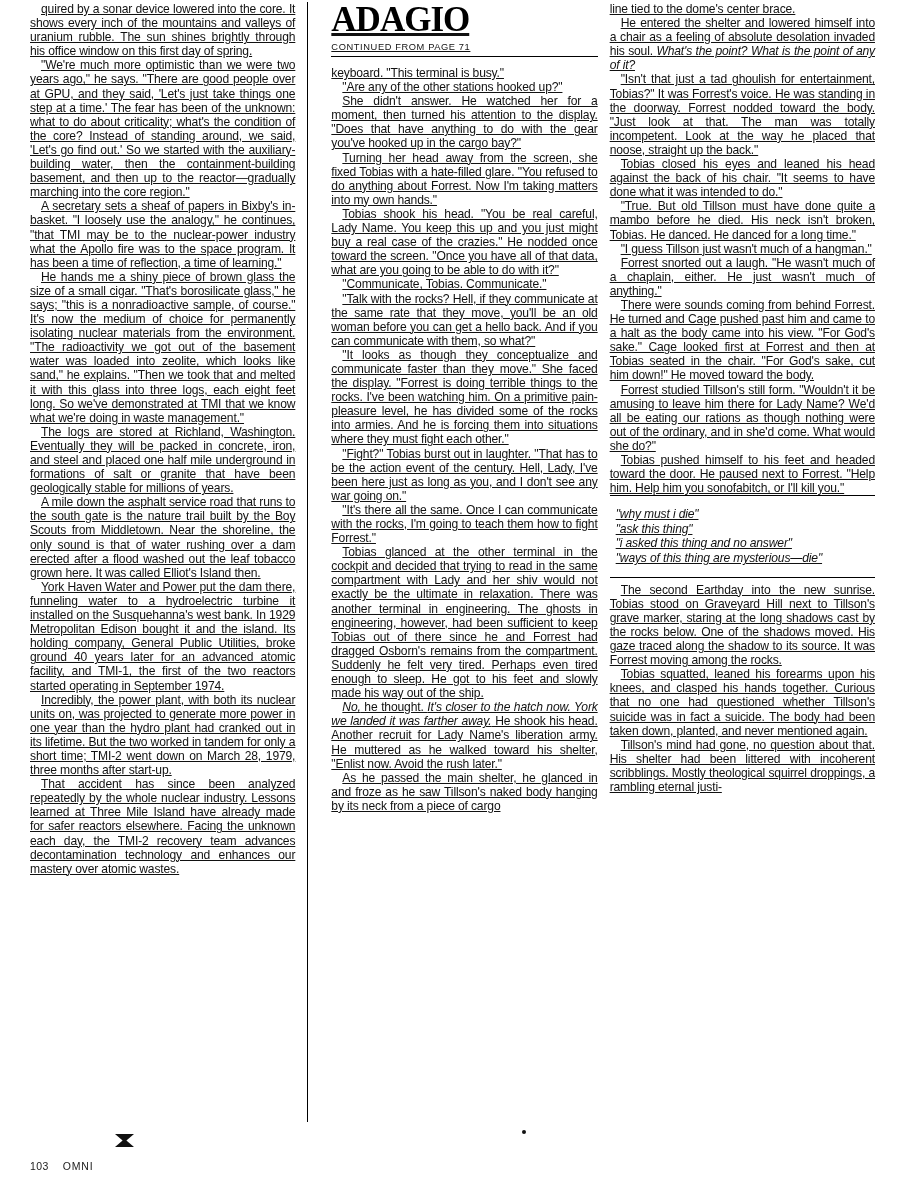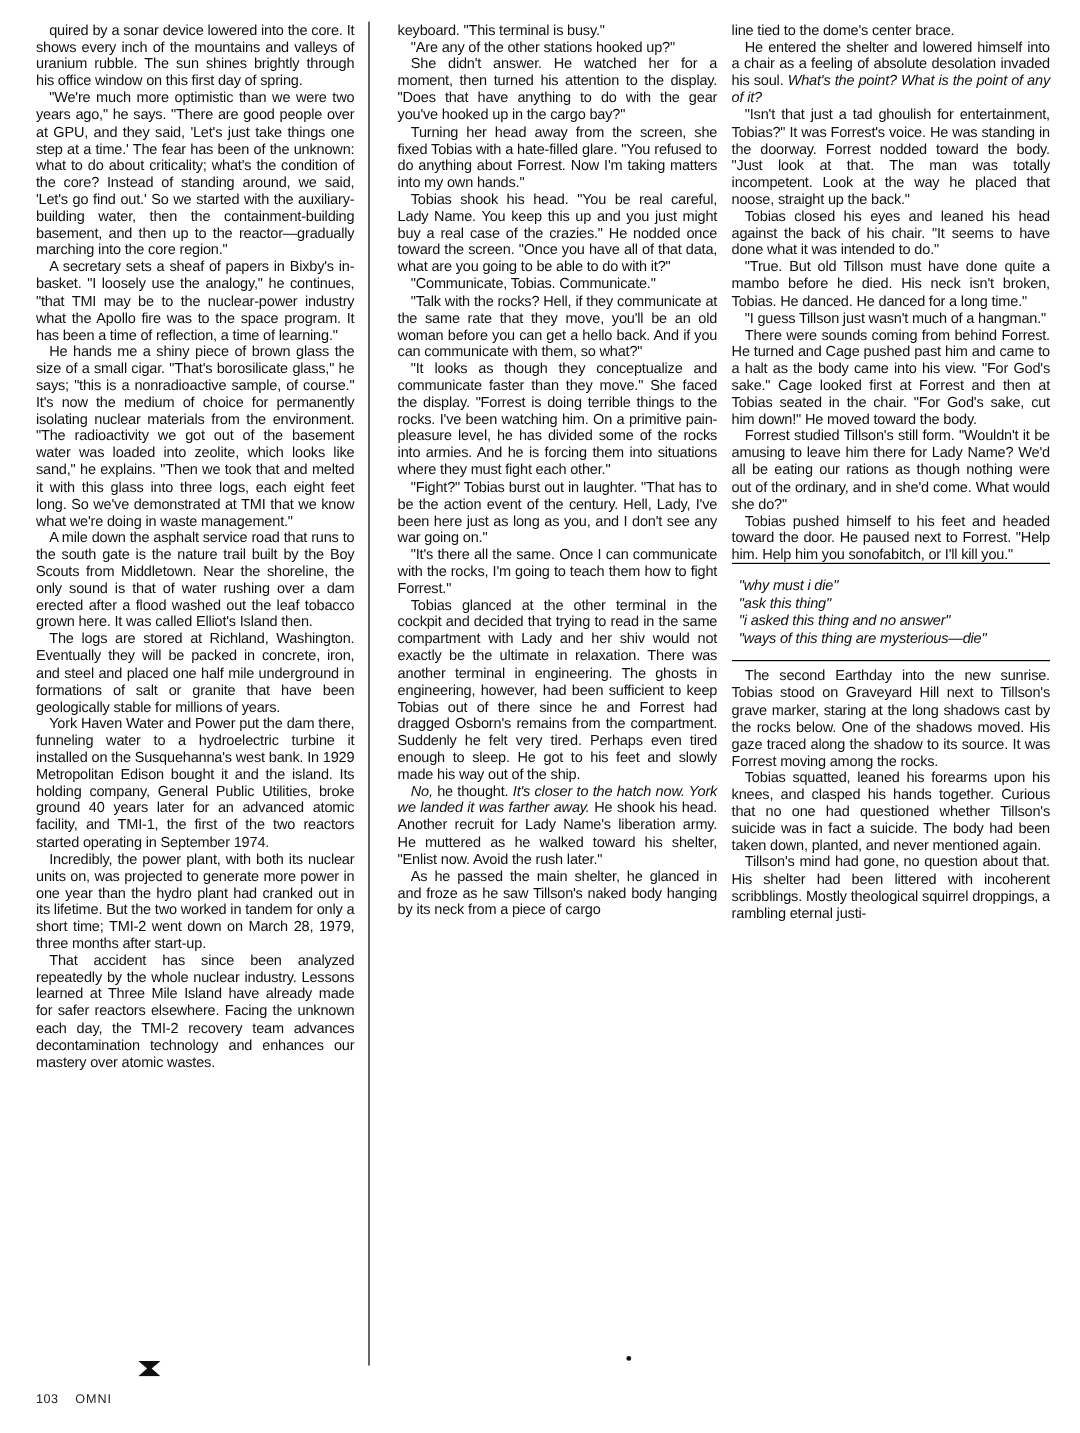--- a/index.html
+++ b/index.html
@@ -17,26 +17,27 @@
   }
   .page {
     position: relative;
     width: 900px;
     height: 1194px;
     padding: 0;
     box-sizing: border-box;
   }
   .columns {
     position: absolute;
-    top: 18px;
+    top: 2px;
     left: 30px;
     width: 845px;
     height: 1120px;
     display: flex;
     gap: 12px;
+    text-decoration: underline;
   }
   .col {
     width: 266px;
     position: relative;
   }
   .col.middle {
     border-left: 1px solid #000;
     padding-left: 23px;
     width: 267px;
   }
@@ -133,28 +134,32 @@
 
 <div class="page">
 
   <div class="columns">
 
     <div class="col left">
       <p>quired by a sonar device lowered into the core. It shows every inch of the mountains and valleys of uranium rubble. The sun shines brightly through his office window on this first day of spring.</p>
       <p>"We're much more optimistic than we were two years ago," he says. "There are good people over at GPU, and they said, 'Let's just take things one step at a time.' The fear has been of the unknown: what to do about criticality; what's the condition of the core? Instead of standing around, we said, 'Let's go find out.' So we started with the auxiliary-building water, then the containment-building basement, and then up to the reactor—gradually marching into the core region."</p>
       <p>A secretary sets a sheaf of papers in Bixby's in-basket. "I loosely use the analogy," he continues, "that TMI may be to the nuclear-power industry what the Apollo fire was to the space program. It has been a time of reflection, a time of learning."</p>
       <p>He hands me a shiny piece of brown glass the size of a small cigar. "That's borosilicate glass," he says; "this is a nonradioactive sample, of course." It's now the medium of choice for permanently isolating nuclear materials from the environment. "The radioactivity we got out of the basement water was loaded into zeolite, which looks like sand," he explains. "Then we took that and melted it with this glass into three logs, each eight feet long. So we've demonstrated at TMI that we know what we're doing in waste management."</p>
+      <p>The logs are stored at Richland, Washington. Eventually they will be packed in concrete, iron, and steel and placed one half mile underground in formations of salt or granite that have been geologically stable for millions of years.</p>
       <p>A mile down the asphalt service road that runs to the south gate is the nature trail built by the Boy Scouts from Middletown. Near the shoreline, the only sound is that of water rushing over a dam erected after a flood washed out the leaf tobacco grown here. It was called Elliot's Island then.</p>
-      <p>The logs are stored at Richland, Washington. Eventually they will be packed in concrete, iron, and steel and placed one half mile underground in formations of salt or granite that have been geologically stable for millions of years.</p>
       <p>York Haven Water and Power put the dam there, funneling water to a hydroelectric turbine it installed on the Susquehanna's west bank. In 1929 Metropolitan Edison bought it and the island. Its holding company, General Public Utilities, broke ground 40 years later for an advanced atomic facility, and TMI-1, the first of the two reactors started operating in September 1974.</p>
       <p>Incredibly, the power plant, with both its nuclear units on, was projected to generate more power in one year than the hydro plant had cranked out in its lifetime. But the two worked in tandem for only a short time; TMI-2 went down on March 28, 1979, three months after start-up.</p>
       <p>That accident has since been analyzed repeatedly by the whole nuclear industry. Lessons learned at Three Mile Island have already made for safer reactors elsewhere. Facing the unknown each day, the TMI-2 recovery team advances decontamination technology and enhances our mastery over atomic wastes.</p>
     </div>
 
     <div class="col middle">
+      <div class="head-block">
+        <div class="masthead">ADAGIO</div>
+        <div class="contfrom">CONTINUED FROM PAGE 71</div>
+      </div>
       <p class="noindent">keyboard. "This terminal is busy."</p>
       <p>"Are any of the other stations hooked up?"</p>
       <p>She didn't answer. He watched her for a moment, then turned his attention to the display. "Does that have anything to do with the gear you've hooked up in the cargo bay?"</p>
       <p>Turning her head away from the screen, she fixed Tobias with a hate-filled glare. "You refused to do anything about Forrest. Now I'm taking matters into my own hands."</p>
       <p>Tobias shook his head. "You be real careful, Lady Name. You keep this up and you just might buy a real case of the crazies." He nodded once toward the screen. "Once you have all of that data, what are you going to be able to do with it?"</p>
       <p>"Communicate, Tobias. Communicate."</p>
       <p>"Talk with the rocks? Hell, if they communicate at the same rate that they move, you'll be an old woman before you can get a hello back. And if you can communicate with them, so what?"</p>
       <p>"It looks as though they conceptualize and communicate faster than they move." She faced the display. "Forrest is doing terrible things to the rocks. I've been watching him. On a primitive pain-pleasure level, he has divided some of the rocks into armies. And he is forcing them into situations where they must fight each other."</p>
       <p>"Fight?" Tobias burst out in laughter. "That has to be the action event of the century. Hell, Lady, I've been here just as long as you, and I don't see any war going on."</p>
       <p>"It's there all the same. Once I can communicate with the rocks, I'm going to teach them how to fight Forrest."</p>
@@ -165,20 +170,21 @@
       <p>As he passed the main shelter, he glanced in and froze as he saw Tillson's naked body hanging by its neck from a piece of cargo</p>
     </div>
 
     <div class="col right">
       <p class="noindent">line tied to the dome's center brace.</p>
       <p><span>He entered the shelter and lowered himself into a chair as a feeling of absolute desolation invaded his soul.</span> <em>What's the point? What is the point of any of it?</em></p>
       <p>"Isn't that just a tad ghoulish for entertainment, Tobias?" It was Forrest's voice. He was standing in the doorway. Forrest nodded toward the body. "Just look at that. The man was totally incompetent. Look at the way he placed that noose, straight up the back."</p>
       <p>Tobias closed his eyes and leaned his head against the back of his chair. "It seems to have done what it was intended to do."</p>
       <p>"True. But old Tillson must have done quite a mambo before he died. His neck isn't broken, Tobias. He danced. He danced for a long time."</p>
       <p>"I guess Tillson just wasn't much of a hangman."</p>
+      <p>Forrest snorted out a laugh. "He wasn't much of a chaplain, either. He just wasn't much of anything."</p>
       <p>There were sounds coming from behind Forrest. He turned and Cage pushed past him and came to a halt as the body came into his view. "For God's sake." Cage looked first at Forrest and then at Tobias seated in the chair. "For God's sake, cut him down!" He moved toward the body.</p>
       <p>Forrest studied Tillson's still form. "Wouldn't it be amusing to leave him there for Lady Name? We'd all be eating our rations as though nothing were out of the ordinary, and in she'd come. What would she do?"</p>
       <p>Tobias pushed himself to his feet and headed toward the door. He paused next to Forrest. "Help him. Help him you sonofabitch, or I'll kill you."</p>
 
       <div class="rule-top"></div>
       <div class="poem">
         <p>"why must i die"</p>
         <p>"ask this thing"</p>
         <p>"i asked this thing and no answer"</p>
         <p>"ways of this thing are mysterious—die"</p>

